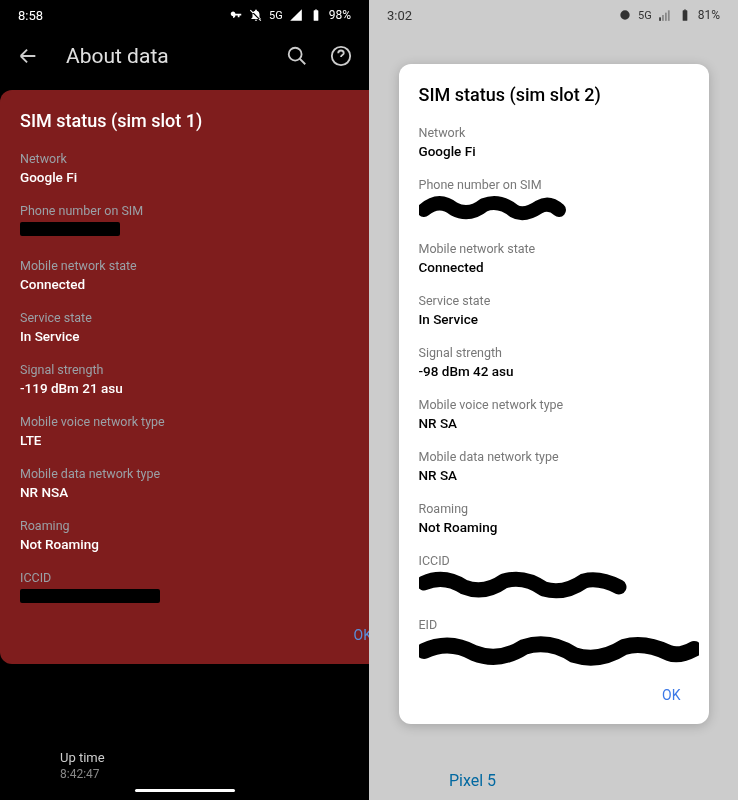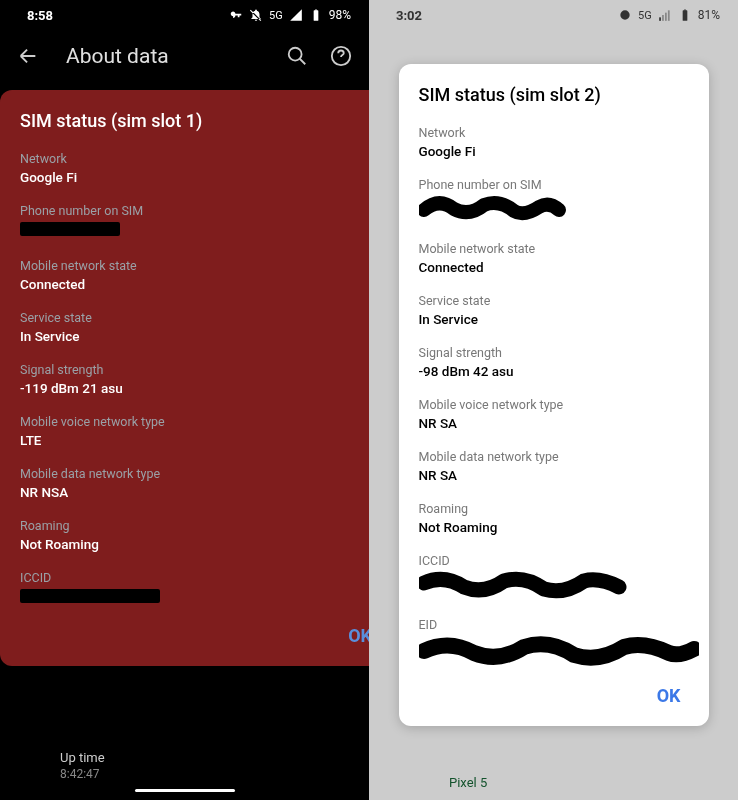--- a/index.html
+++ b/index.html
@@ -3,21 +3,21 @@
   <meta charset="utf-8">
   <style>
     * { margin: 0; padding: 0; box-sizing: border-box; font-family: Roboto, -apple-system, sans-serif; }
     body { width: 738px; height: 800px; display: flex; overflow: hidden; }
     .screen { position: relative; height: 800px; }
     .screen-left { width: 369px; background: #000; color: #fff; }
     .screen-right { width: 369px; background: #ccc; color: #000; }
     
     
     .statusbar { display: flex; justify-content: space-between; align-items: center; padding: 8px 18px; font-size: 13px; height: 30px; }
-    .statusbar-left { font-weight: 700; margin-left: 9px; }
+    .statusbar-left { font-weight: 400; }
     .statusbar-right { display: flex; align-items: center; gap: 6px; font-size: 12px; }
     .statusbar-right .sigtxt { font-size: 11px; }
     
     
     .header { display: flex; align-items: center; padding: 12px 14px 16px; gap: 16px; }
     .header-title { flex: 1; font-size: 21px; font-weight: 400; color: #e0e0e0; padding-left: 8px; }
     .icon-btn { width: 28px; height: 28px; display: flex; align-items: center; justify-content: center; cursor: pointer; color: #ccc; }
     
     
     .card { border-radius: 12px; padding: 20px; margin: 0 auto; }
@@ -36,29 +36,29 @@
     
     .redacted { display: inline-block; background: #000; border-radius: 2px; }
     .redacted-1 { width: 100px; height: 14px; }
     .redacted-2 { width: 140px; height: 14px; }
     
     .scribble { position: relative; height: 28px; width: 200px; }
     .scribble svg { position: absolute; left: 0; top: 0; }
     .scribble-wide { width: 280px; height: 32px; }
     
     .ok-btn { text-align: right; margin-top: 10px; padding-right: 8px; }
-    .ok-btn span { color: #5a8fdc; font-size: 18px; font-weight: 700; cursor: pointer; }
+    .ok-btn span { color: #5a8fdc; font-size: 14px; font-weight: 400; cursor: pointer; }
     .card-light .ok-btn span { color: #3b78e7; }
     
     
     .bg-content { position: absolute; bottom: 8px; left: 0; right: 0; text-align: center; }
     .uptime { font-size: 12px; color: #888; padding: 0 60px; text-align: left; }
     .uptime-label { color: #ccc; font-size: 13px; margin-bottom: 2px; }
     .home-indicator { width: 100px; height: 3px; background: #fff; border-radius: 2px; margin: 8px auto 0; }
-    .pixel-label { position: absolute; bottom: 10px; left: 80px; font-size: 13px; color: #14532d; }
+    .pixel-label { position: absolute; bottom: 10px; left: 80px; font-size: 16px; color: #0369a1; }
     
     svg { display: block; }
     .icon-btn svg { width: 22px; height: 22px; }
     .statusbar svg { width: 14px; height: 14px; }
     .sb-ico { display: inline-flex; align-items: center; }
   </style>
 </head>
 <body>
 
 <div class="screen screen-left">

